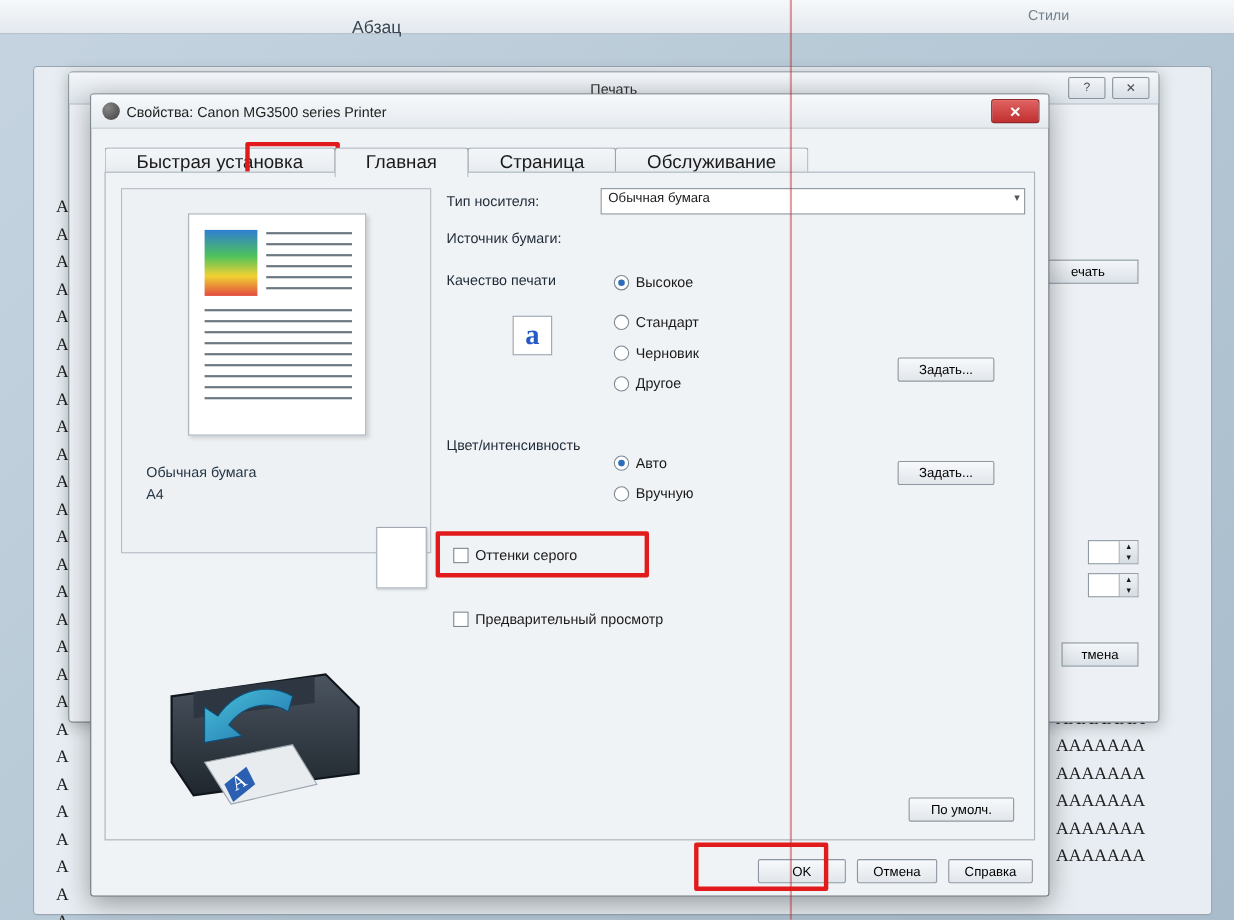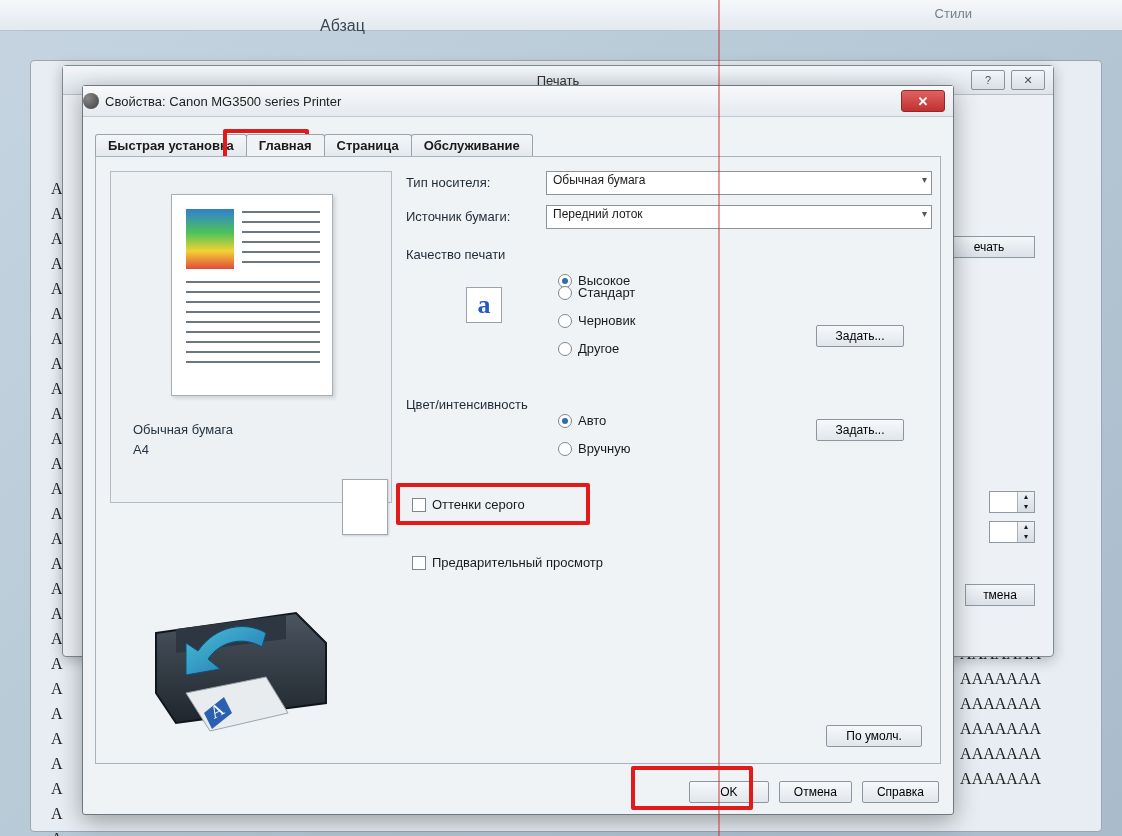--- a/index.html
+++ b/index.html
@@ -138,20 +138,21 @@
     background: #f0f3f6;
     border: 1px solid #6d7882;
     border-radius: 3px;
     box-shadow: 0 6px 24px rgba(0,0,0,.35);
   }
   .props-dialog .titlebar {
     height: 30px;
     background: linear-gradient(#f7f9fb, #e5eaef);
     border-bottom: 1px solid #c2c9d0;
     display: flex; align-items: center;
+    padding-left: 10px;
     font-size: 13px;
     color: #222;
   }
   .title-icon {
     width:16px;height:16px;margin-right:6px;
     background: radial-gradient(circle at 30% 30%, #888 0%, #555 70%);
     border-radius:50%;
   }
   .close-x {
     position:absolute; right:8px; top:4px;
@@ -163,30 +164,29 @@
     display:flex;align-items:center;justify-content:center;
     font-size:13px;
   }
 
   .tab-row {
     position:absolute;
     left: 12px; top: 48px;
     display:flex;
   }
   .tab {
-    padding: 3px 12px;
+    padding: 3px 28px;
     border: 1px solid #9aa4ad;
     border-bottom: none;
     background: linear-gradient(#f4f7f9,#e4e9ee);
-    font-size: 13px;
+    font-size: 17px;
     margin-right: -1px;
     border-top-left-radius: 3px;
     border-top-right-radius: 3px;
     cursor: default;
-    font-weight: bold;
   }
   .tab.active {
     background: #f0f3f6;
     position: relative;
     z-index: 2;
   }
   .tab-highlight {
     position:absolute;
     border: 4px solid #e11b1b;
     border-radius: 2px;
@@ -445,29 +445,28 @@
       <div class="preview-caption">
         <div>Обычная бумага</div>
         <div>A4</div>
       </div>
     </div>
 
     <div class="ctrl-label" style="left:310px;top:18px">Тип носителя:</div>
     <div class="combo" style="left:450px;top:14px;width:360px"><span>Обычная бумага</span></div>
 
     <div class="ctrl-label" style="left:310px;top:52px">Источник бумаги:</div>
-    <div class="combo" style="left:450px;top:48px;width:360px"><span>Передний лоток</span></div>
 
     <div class="ctrl-label" style="left:310px;top:90px">Качество печати</div>
 
     <div class="a-icon" style="position:absolute;left:370px;top:130px">
         <span>a</span>
       </div>
 
-    <div class="radio-row" style="left:462px;top:116px">
+    <div class="radio-row" style="left:462px;top:92px">
       <span class="radio-dot checked"></span>
       <span>Высокое</span>
     </div>
     <div class="radio-row" style="left:462px;top:128px">
       <span class="radio-dot"></span>
       <span>Стандарт</span>
     </div>
     <div class="radio-row" style="left:462px;top:156px">
       <span class="radio-dot"></span>
       <span>Черновик</span>

